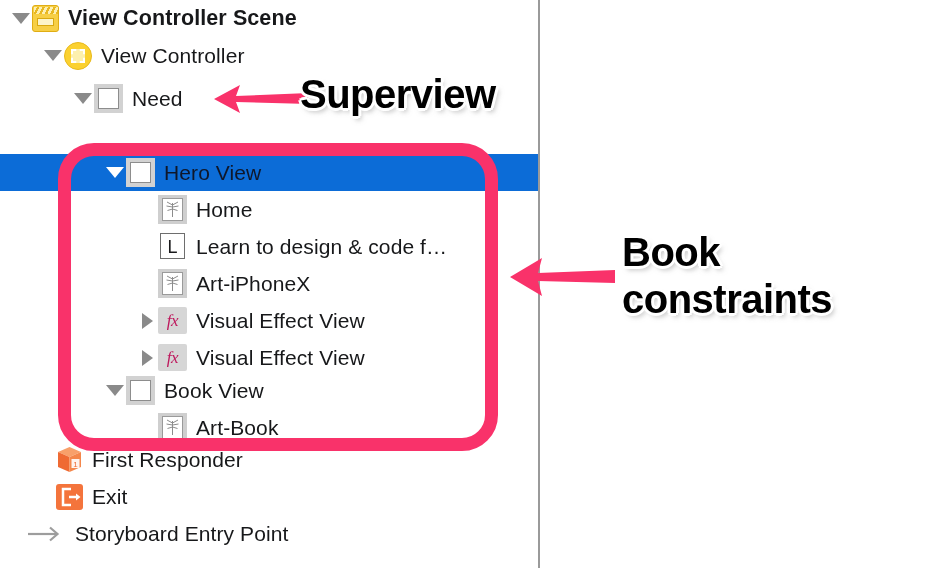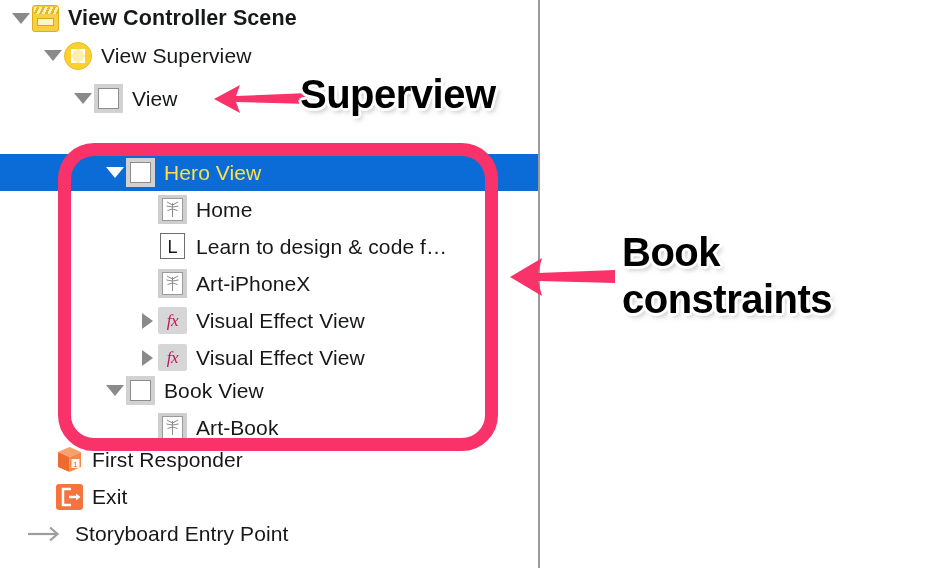--- a/index.html
+++ b/index.html
@@ -37,21 +37,21 @@
     display: flex;
     align-items: center;
     white-space: nowrap;
   }
   .row.selected { background: #0c6cd7; }
   .row .label {
     font-size: 21px;
     color: #17181a;
     letter-spacing: 0.1px;
   }
-  .row.selected .label { color: #fde047; }
+  .row.selected .label { color: #0f172a; }
   .row.bold .label { font-weight: bold; font-size: 21.5px; }
 
   
   .tri {
     width: 22px; height: 37px;
     display: flex; align-items: center; justify-content: center;
     flex: 0 0 auto;
   }
   .tri i {
     display: block;
@@ -266,33 +266,33 @@
 
     <div class="row" style="top:37px">
       <div class="gap" style="width:42px"></div>
       <div class="tri">
           <i></i>
         </div>
       <div class="icon ic-vc">
         <div class="body"></div>
           <div class="inner"></div>
       </div>
-      <div class="label">View Superview</div>
+      <div class="label">View Controller</div>
     </div>
 
     <div class="row" style="top:80px">
       <div class="gap" style="width:72px"></div>
       <div class="tri">
           <i></i>
         </div>
       <div class="icon ic-view">
         <div class="body"></div>
           <div class="inner"></div>
       </div>
-      <div class="label">View</div>
+      <div class="label">Need</div>
     </div>
 
 
     <div class="row selected" style="top:154px">
       <div class="gap" style="width:104px"></div>
       <div class="tri">
           <i></i>
         </div>
       <div class="icon ic-view">
         <div class="body"></div>

